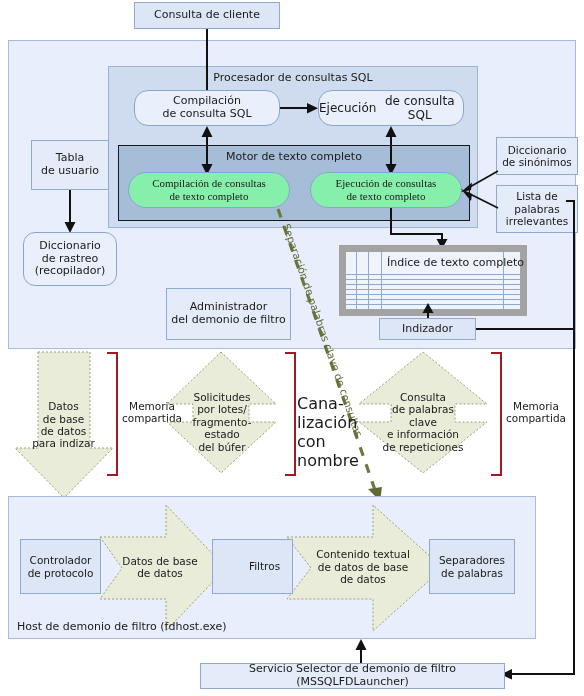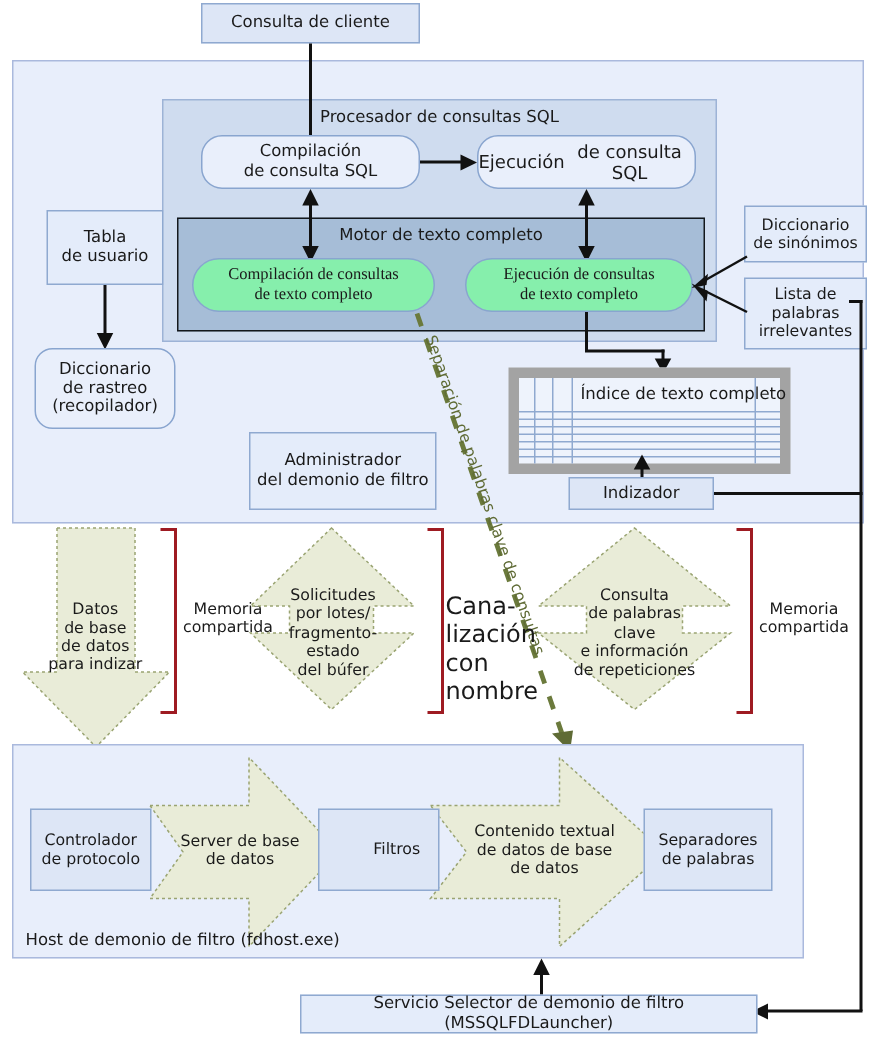--- a/index.html
+++ b/index.html
@@ -264,21 +264,21 @@
     <span>compartida</span>
   </div>
 
   <div class="abs host-box" style="left:8px;top:496px;width:528px;height:143px;"></div>
 
   <svg class="abs" style="left:100px;top:505px;width:128px;height:127px;">
     <polygon points="0,32 66,32 66,0 126,63 66,126 66,94 0,94 22,63" fill="#e9ecd8" stroke="#9aa472" stroke-width="1" stroke-dasharray="2 2"></polygon>
   </svg>
   <div class="txt" style="position:absolute;left:104px;top:550px;width:112px;height:34px;
               flex-direction:column;font-size:10.5px;">
-    <span>Server de base</span>
+    <span>Datos de base</span>
     <span>de datos</span>
   </div>
 
   <svg class="abs" style="left:287px;top:505px;width:158px;height:127px;">
     <polygon points="0,32 86,32 86,0 156,63 86,126 86,94 0,94 24,63" fill="#e9ecd8" stroke="#9aa472" stroke-width="1" stroke-dasharray="2 2"></polygon>
   </svg>
   <div class="txt" style="position:absolute;left:292px;top:544px;width:142px;height:46px;
               flex-direction:column;font-size:10.5px;">
     <span>Contenido textual</span>
     <span>de datos de base</span>

